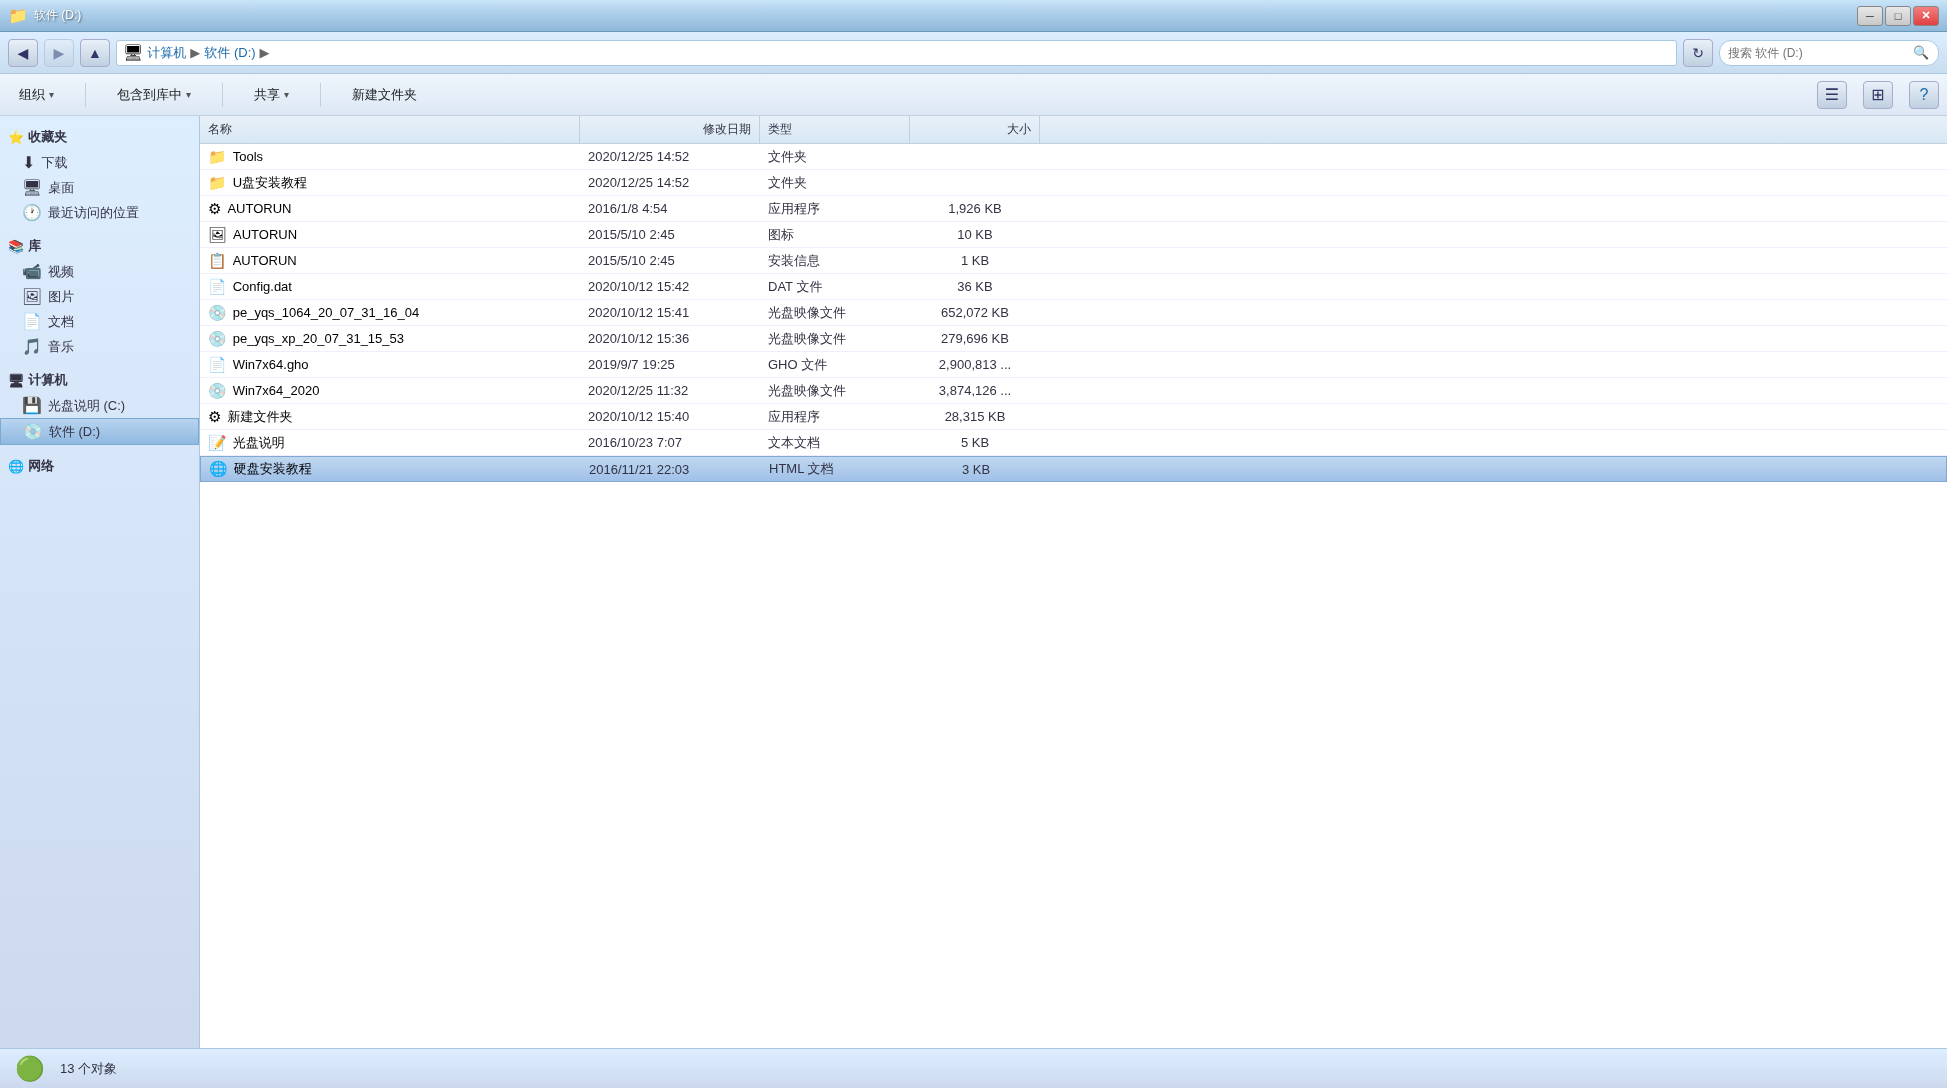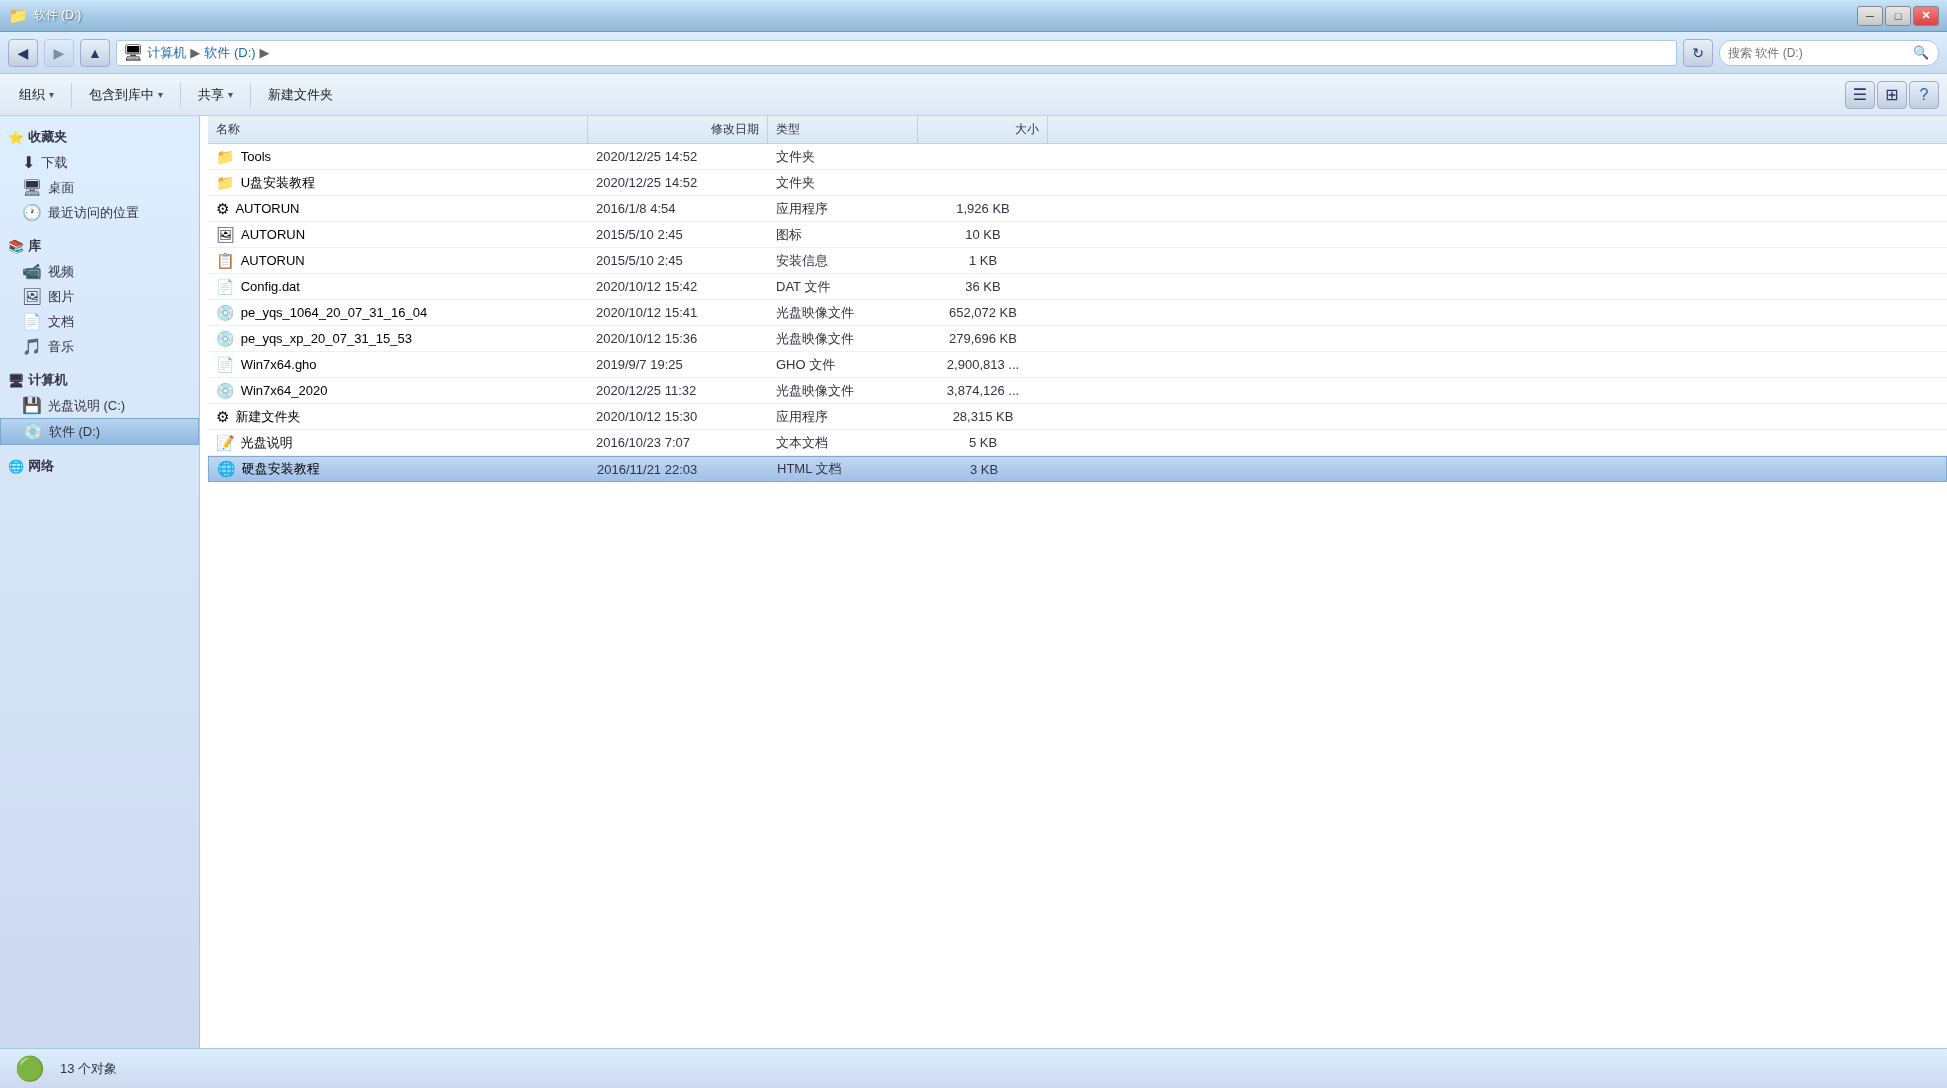--- a/index.html
+++ b/index.html
@@ -110,21 +110,21 @@
       background: transparent;
     }
 
     
     .toolbar {
       background: linear-gradient(to bottom, #eef5fc 0%, #dde8f5 100%);
       height: 42px;
       display: flex;
       align-items: center;
       padding: 0 8px;
-      gap: 2px;
+      gap: 16px;
       border-bottom: 1px solid #c0d0e0;
     }
     .tool-btn {
       height: 32px;
       padding: 0 10px;
       border: 1px solid transparent;
       border-radius: 3px;
       background: transparent;
       cursor: pointer;
       font-size: 13px;
@@ -183,21 +183,20 @@
       border: 1px solid #7aaad0;
     }
     .sidebar-icon { font-size: 16px; flex-shrink: 0; }
 
     
     .file-list-container {
       flex: 1;
       display: flex;
       flex-direction: column;
       overflow: hidden;
-      padding-left: 8px;
     }
     .file-list-header {
       display: flex;
       background: linear-gradient(to bottom, #e8f0f8, #d8e8f5);
       border-bottom: 1px solid #c0d0e0;
       height: 28px;
       align-items: center;
     }
     .col-header {
       padding: 0 8px;
@@ -507,21 +506,21 @@
       </div>
       <div class="file-cell date">2020/12/25 11:32</div>
       <div class="file-cell type">光盘映像文件</div>
       <div class="file-cell size">3,874,126 ...</div>
     </div>
         <div class="file-row">
       <div class="file-cell name">
         <span class="file-icon">⚙</span>
         <span>新建文件夹</span>
       </div>
-      <div class="file-cell date">2020/10/12 15:30</div>
+      <div class="file-cell date">2020/10/12 15:40</div>
       <div class="file-cell type">应用程序</div>
       <div class="file-cell size">28,315 KB</div>
     </div>
         <div class="file-row">
       <div class="file-cell name">
         <span class="file-icon">📝</span>
         <span>光盘说明</span>
       </div>
       <div class="file-cell date">2016/10/23 7:07</div>
       <div class="file-cell type">文本文档</div>

